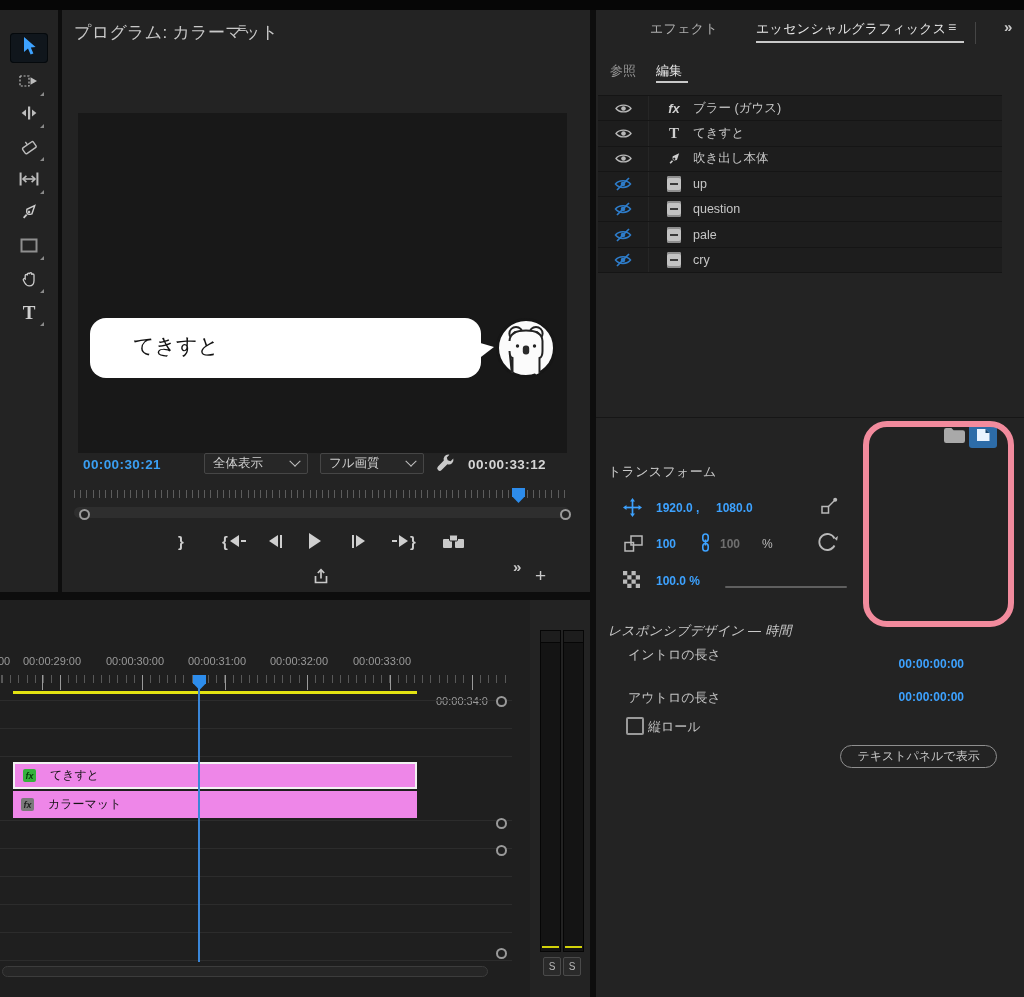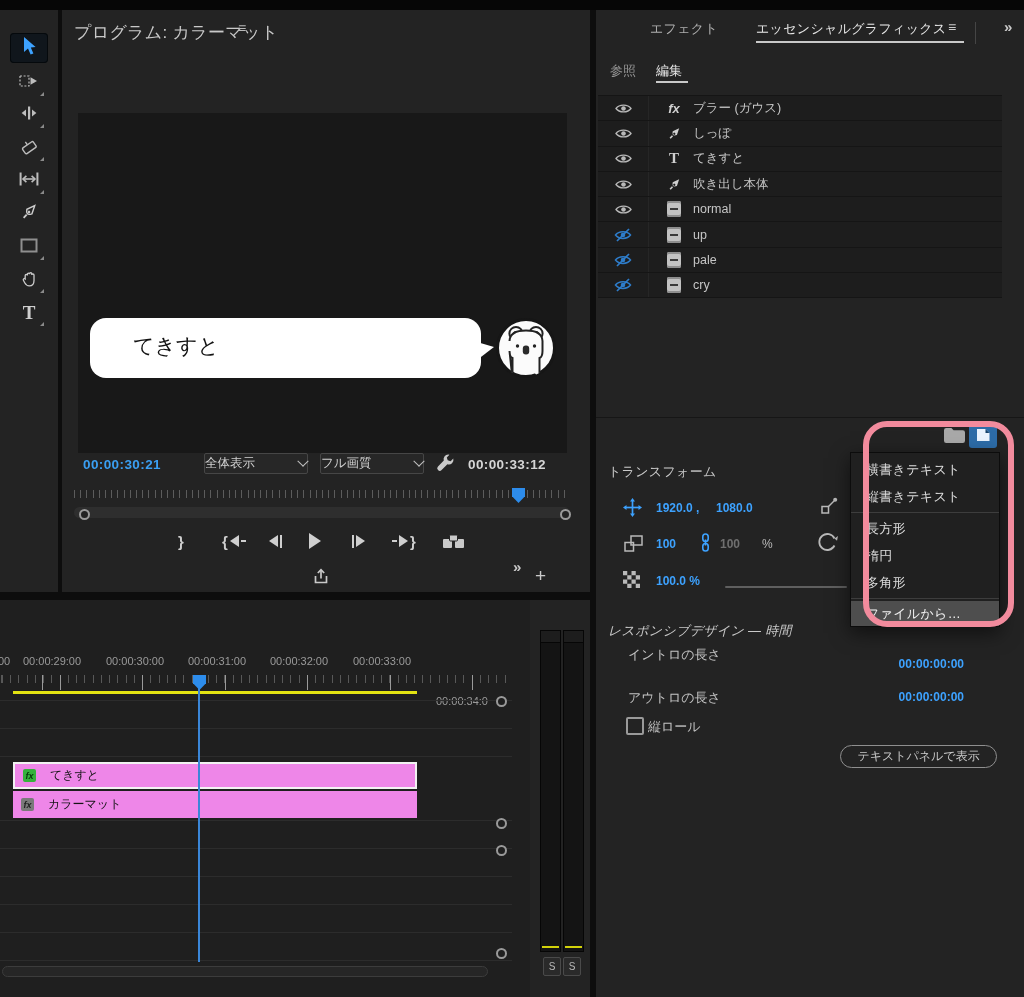--- a/index.html
+++ b/index.html
@@ -27,21 +27,21 @@
   .mon-menu{left:176px;top:10px;font-size:14px;color:#b9b9b9;}
   .video{left:16px;top:103px;width:489px;height:340px;background:#181818;}
   .bubble{left:28px;top:308px;width:391px;height:60px;background:#fff;border-radius:16px;}
   .bubble-tail{left:415px;top:332px;width:0;height:0;border-left:17px solid #fff;
     border-top:5px solid transparent;border-bottom:13px solid transparent;}
   .bear{left:433px;top:307px;}
 
   .tc-left{left:21px;top:447px;font-size:13.5px;font-weight:700;color:#3a9ff2;letter-spacing:.4px;}
   .tc-right{left:406px;top:447px;font-size:13.5px;font-weight:700;color:#d6d6d6;letter-spacing:.4px;}
   .msel{top:443px;width:104px;height:21px;background:#272727;border:1px solid #464646;border-radius:2px;
-        display:flex;align-items:center;padding:0 0;box-sizing:border-box;color:#d2d2d2;font-size:12.5px;}
+        display:flex;align-items:center;padding:0 8px;box-sizing:border-box;color:#d2d2d2;font-size:12.5px;}
   .msel .lbl{flex:1;}
   .chev{width:7px;height:7px;border-right:1.6px solid #c0c0c0;border-bottom:1.6px solid #c0c0c0;
         transform:rotate(45deg) translate(-2px,-2px);}
   .wrench{left:373px;top:443px;}
   .mruler{left:12px;top:480px;width:496px;height:12px;
      background:repeating-linear-gradient(90deg,#5c5c5c 0 1px,transparent 1px 6.2px);
      background-size:auto 8px;background-repeat:repeat-x;}
   .phead-mon{left:450px;top:478px;width:13px;height:15px;background:#2d8ceb;
      clip-path:polygon(0 0,100% 0,100% 55%,50% 100%,0 55%);}
   .scrub{left:12px;top:497px;width:496px;height:11px;background:#2e2e2e;border-radius:6px;}
@@ -393,94 +393,77 @@
         <span class="eyecell">
           <svg width="17" height="11" viewBox="0 0 17 11">
               <path d="M1 5.5 C4.2 1 12.8 1 16 5.5 C12.8 10 4.2 10 1 5.5 Z" fill="none" stroke="#b9b9b9" stroke-width="1.3"></path>
               <circle cx="8.5" cy="5.5" r="2.3" fill="#b9b9b9"></circle>
             </svg>
         </span>
         <span class="iconcell fxtxt">fx</span>
         <span class="llabel">ブラー (ガウス)</span>
       </div>
 
+
+      <div class="lrow">
+        <span class="eyecell">
+          <svg width="17" height="11" viewBox="0 0 17 11">
+              <path d="M1 5.5 C4.2 1 12.8 1 16 5.5 C12.8 10 4.2 10 1 5.5 Z" fill="none" stroke="#b9b9b9" stroke-width="1.3"></path>
+              <circle cx="8.5" cy="5.5" r="2.3" fill="#b9b9b9"></circle>
+            </svg>
+        </span>
+        <span class="iconcell Ttxt">T</span>
+        <span class="llabel">てきすと</span>
+      </div>
+
       <div class="lrow">
         <span class="eyecell">
           <svg width="17" height="11" viewBox="0 0 17 11">
               <path d="M1 5.5 C4.2 1 12.8 1 16 5.5 C12.8 10 4.2 10 1 5.5 Z" fill="none" stroke="#b9b9b9" stroke-width="1.3"></path>
               <circle cx="8.5" cy="5.5" r="2.3" fill="#b9b9b9"></circle>
             </svg>
         </span>
         <span class="iconcell">
           <svg width="15" height="15" viewBox="0 0 15 15">
               <g transform="rotate(42 7.5 7.5)">
                 <path d="M7.5 0.5 L10.3 7 Q7.5 12 4.7 7 Z" fill="#cfcfcf"></path>
                 <circle cx="7.5" cy="7.8" r="1.1" fill="#1d1d1d"></circle>
                 <line x1="7.5" y1="10.5" x2="7.5" y2="14" stroke="#cfcfcf" stroke-width="1.6"></line>
               </g>
             </svg>
         </span>
-        <span class="llabel">しっぽ</span>
-      </div>
-
-      <div class="lrow">
-        <span class="eyecell">
-          <svg width="17" height="11" viewBox="0 0 17 11">
-              <path d="M1 5.5 C4.2 1 12.8 1 16 5.5 C12.8 10 4.2 10 1 5.5 Z" fill="none" stroke="#b9b9b9" stroke-width="1.3"></path>
-              <circle cx="8.5" cy="5.5" r="2.3" fill="#b9b9b9"></circle>
-            </svg>
-        </span>
-        <span class="iconcell Ttxt">T</span>
-        <span class="llabel">てきすと</span>
-      </div>
-
-      <div class="lrow">
-        <span class="eyecell">
-          <svg width="17" height="11" viewBox="0 0 17 11">
-              <path d="M1 5.5 C4.2 1 12.8 1 16 5.5 C12.8 10 4.2 10 1 5.5 Z" fill="none" stroke="#b9b9b9" stroke-width="1.3"></path>
-              <circle cx="8.5" cy="5.5" r="2.3" fill="#b9b9b9"></circle>
-            </svg>
-        </span>
-        <span class="iconcell">
-          <svg width="15" height="15" viewBox="0 0 15 15">
-              <g transform="rotate(42 7.5 7.5)">
-                <path d="M7.5 0.5 L10.3 7 Q7.5 12 4.7 7 Z" fill="#cfcfcf"></path>
-                <circle cx="7.5" cy="7.8" r="1.1" fill="#1d1d1d"></circle>
-                <line x1="7.5" y1="10.5" x2="7.5" y2="14" stroke="#cfcfcf" stroke-width="1.6"></line>
-              </g>
-            </svg>
-        </span>
         <span class="llabel">吹き出し本体</span>
       </div>
 
-      <div class="lrow">
-        <span class="eyecell">
-          <svg width="17" height="11" viewBox="0 0 17 11">
-              <path d="M1 5.5 C4.2 1 12.8 1 16 5.5 C12.8 10 4.2 10 1 5.5 Z" fill="none" stroke="#b9b9b9" stroke-width="1.3"></path>
-              <circle cx="8.5" cy="5.5" r="2.3" fill="#b9b9b9"></circle>
-            </svg>
-        </span>
-        <span class="iconcell">
-            <span class="clipicon"></span>
-          </span>
-        <span class="llabel">normal</span>
-      </div>
 
       <div class="lrow">
         <span class="eyecell">
           <svg width="18" height="14" viewBox="0 0 18 14">
               <path d="M1.5 7 C4.7 2.5 13.3 2.5 16.5 7 C13.3 11.5 4.7 11.5 1.5 7 Z" fill="none" stroke="#2e7cc9" stroke-width="1.5"></path>
               <circle cx="9" cy="7" r="2.3" fill="#2e7cc9"></circle>
               <line x1="3" y1="13" x2="15" y2="1" stroke="#2e7cc9" stroke-width="1.7"></line>
             </svg>
         </span>
         <span class="iconcell">
             <span class="clipicon"></span>
           </span>
         <span class="llabel">up</span>
+      </div>
+      <div class="lrow">
+        <span class="eyecell">
+          <svg width="18" height="14" viewBox="0 0 18 14">
+              <path d="M1.5 7 C4.7 2.5 13.3 2.5 16.5 7 C13.3 11.5 4.7 11.5 1.5 7 Z" fill="none" stroke="#2e7cc9" stroke-width="1.5"></path>
+              <circle cx="9" cy="7" r="2.3" fill="#2e7cc9"></circle>
+              <line x1="3" y1="13" x2="15" y2="1" stroke="#2e7cc9" stroke-width="1.7"></line>
+            </svg>
+        </span>
+        <span class="iconcell">
+            <span class="clipicon"></span>
+          </span>
+        <span class="llabel">question</span>
       </div>
       <div class="lrow">
         <span class="eyecell">
           <svg width="18" height="14" viewBox="0 0 18 14">
               <path d="M1.5 7 C4.7 2.5 13.3 2.5 16.5 7 C13.3 11.5 4.7 11.5 1.5 7 Z" fill="none" stroke="#2e7cc9" stroke-width="1.5"></path>
               <circle cx="9" cy="7" r="2.3" fill="#2e7cc9"></circle>
               <line x1="3" y1="13" x2="15" y2="1" stroke="#2e7cc9" stroke-width="1.7"></line>
             </svg>
         </span>
         <span class="iconcell">
@@ -576,30 +559,20 @@
           <rect x="12" y="4" width="4" height="4"></rect>
         <rect x="0" y="8" width="4" height="4"></rect>
           <rect x="8" y="8" width="4" height="4"></rect>
         <rect x="4" y="12" width="4" height="4"></rect>
           <rect x="12" y="12" width="4" height="4"></rect>
       </svg>
     </div>
     <div class="bluev" style="left:60px;top:564px;">100.0 %</div>
     <div class="abs slider"></div>
 
-    <div class="abs nlmenu">
-      <div class="mi">横書きテキスト</div>
-      <div class="mi">縦書きテキスト</div>
-      <div class="msep ni"></div>
-      <div class="mi">長方形</div>
-      <div class="mi">楕円</div>
-      <div class="mi">多角形</div>
-      <div class="msep ni"></div>
-      <div class="mi hl">ファイルから…</div>
-    </div>
 
     <div class="abs pinkbox ni"></div>
 
     <div class="sec-title" style="top:612px;left:12px;font-style:italic;">レスポンシブデザイン — 時間</div>
     <div class="rsp-label" style="top:636px;text-align:center;">イントロの長さ</div>
     <div class="rsp-val" style="top:647px;">00:00:00:00</div>
     <div class="rsp-label" style="top:679px;">アウトロの長さ</div>
     <div class="rsp-val" style="top:680px;">00:00:00:00</div>
     <div class="abs cbox"></div>
     <div class="abs cbox-label">縦ロール</div>

